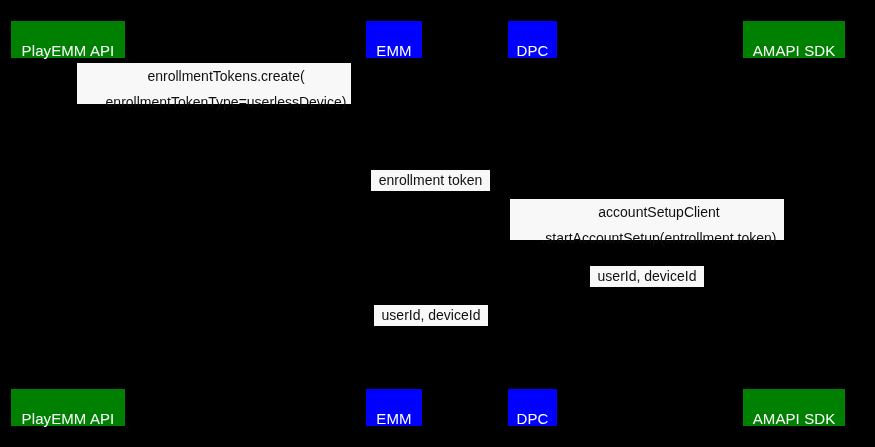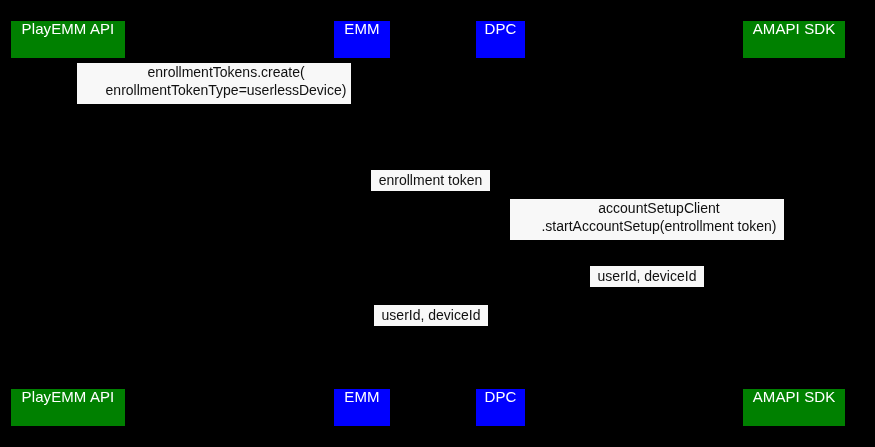--- a/index.html
+++ b/index.html
@@ -18,31 +18,31 @@
     width: 875px;
     height: 447px;
     background: #000000;
   }
 
   
   .participant {
     position: absolute;
     box-sizing: border-box;
     display: flex;
-    align-items: flex-start;
+    align-items: flex-end;
     justify-content: center;
     color: #ffffff;
     font-size: 15px;
     line-height: 1;
     letter-spacing: 0.1px;
     white-space: nowrap;
     user-select: none;
   }
   .participant.green { background: #008000; }
-  .participant.blue  { background: #0000ff; }
+  .participant.blue  { background: #0000ff; margin-left: 32px; }
 
   
   .lifeline {
     position: absolute;
     width: 1px;
     background: #000000;
   }
 
   
   .msg {
@@ -50,21 +50,21 @@
     box-sizing: border-box;
     background: #f8f8f8;
     color: #101010;
     font-size: 14px;
     line-height: 20px;
     text-align: center;
     white-space: pre;
     padding: 0px 1px;
     user-select: none;
   }
-  .msg.two-line { line-height: 18px; padding-top: 0px; padding-left: 25px; }
+  .msg.two-line { line-height: 26px; padding-top: 0px; padding-left: 25px; }
 </style>
 </head>
 <body>
 
 <div id="diagram">
 
 <div class="lifeline" style="left: 68px; top: 58px; height: 331px;"></div>
     <div class="lifeline" style="left: 362px; top: 58px; height: 331px;"></div>
     <div class="lifeline" style="left: 501px; top: 58px; height: 331px;"></div>
     <div class="lifeline" style="left: 794px; top: 58px; height: 331px;"></div>

